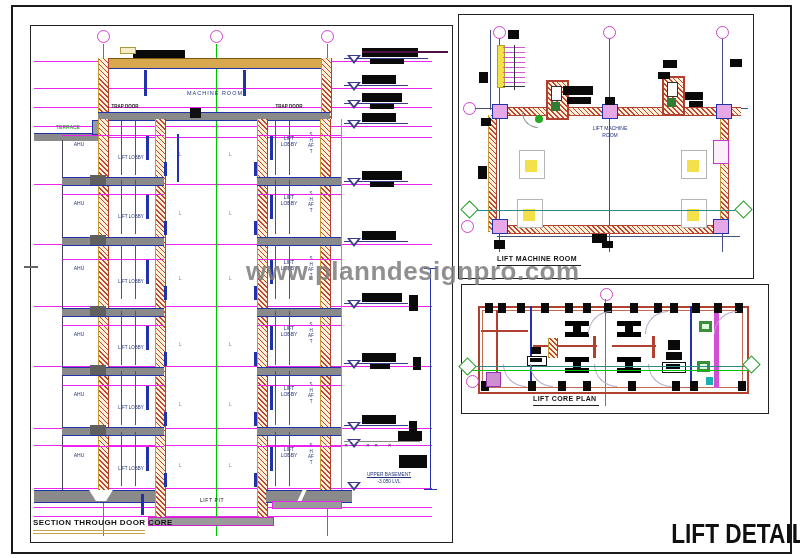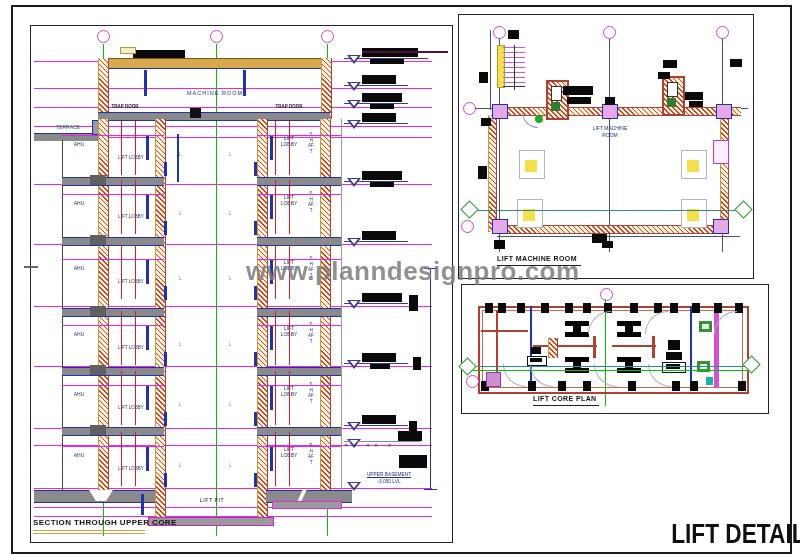--- a/index.html
+++ b/index.html
@@ -390,21 +390,21 @@
       <div style="position: absolute; left: 486px; top: 372px; width: 13px; height: 13px; background: rgb(204, 143, 208); border: 1px solid rgb(155, 48, 176);"></div>
     </div>
 
   <div class="lbl" style="left:165px;top:90px;width:100px;font-size:5.5px;letter-spacing:1px;">MACHINE ROOM</div>
   <div class="lbl lbl-green" style="left:48px;top:124px;width:40px;">TERRACE</div>
   <div class="lbl lbl-black" style="left:108px;top:104px;width:34px;font-weight:bold;font-size:4.5px;">TRAP DOOR</div>
   <div class="lbl lbl-black" style="left:272px;top:104px;width:34px;font-weight:bold;font-size:4.5px;">TRAP DOOR</div>
   <div class="lbl lbl-black" style="left:192px;top:497px;width:40px;font-size:5px;letter-spacing:.6px;">LIFT PIT</div>
   <div class="lbl" style="left:362px;top:472px;width:54px;font-size:4.8px;text-decoration:underline;">UPPER BASEMENT</div>
   <div class="lbl" style="left:362px;top:479px;width:54px;font-size:4.8px;">-3.050 LVL</div>
-  <div class="title-sm" style="left:33px;top:518px;">SECTION THROUGH UPPER CORE</div>
+  <div class="title-sm" style="left:33px;top:518px;">SECTION THROUGH DOOR CORE</div>
   <div class="underline-tan" style="left:33px;top:530px;width:112px;"></div>
   <div class="underline-tan" style="left:33px;top:533px;width:112px;"></div>
 
   <div class="lbl" style="left:565px;top:125px;width:90px;font-size:5px;">LIFT MACHINE</div>
   <div class="lbl" style="left:565px;top:132px;width:90px;font-size:5px;">ROOM</div>
   <div class="title-sm" style="left:497px;top:255px;font-size:7px;">LIFT MACHINE ROOM</div>
   <div class="underline-dark" style="left:497px;top:265px;width:84px;"></div>
 
   <div class="title-sm" style="left:533px;top:395px;font-size:7px;">LIFT CORE PLAN</div>
   <div class="underline-dark" style="left:533px;top:405px;width:66px;"></div>

